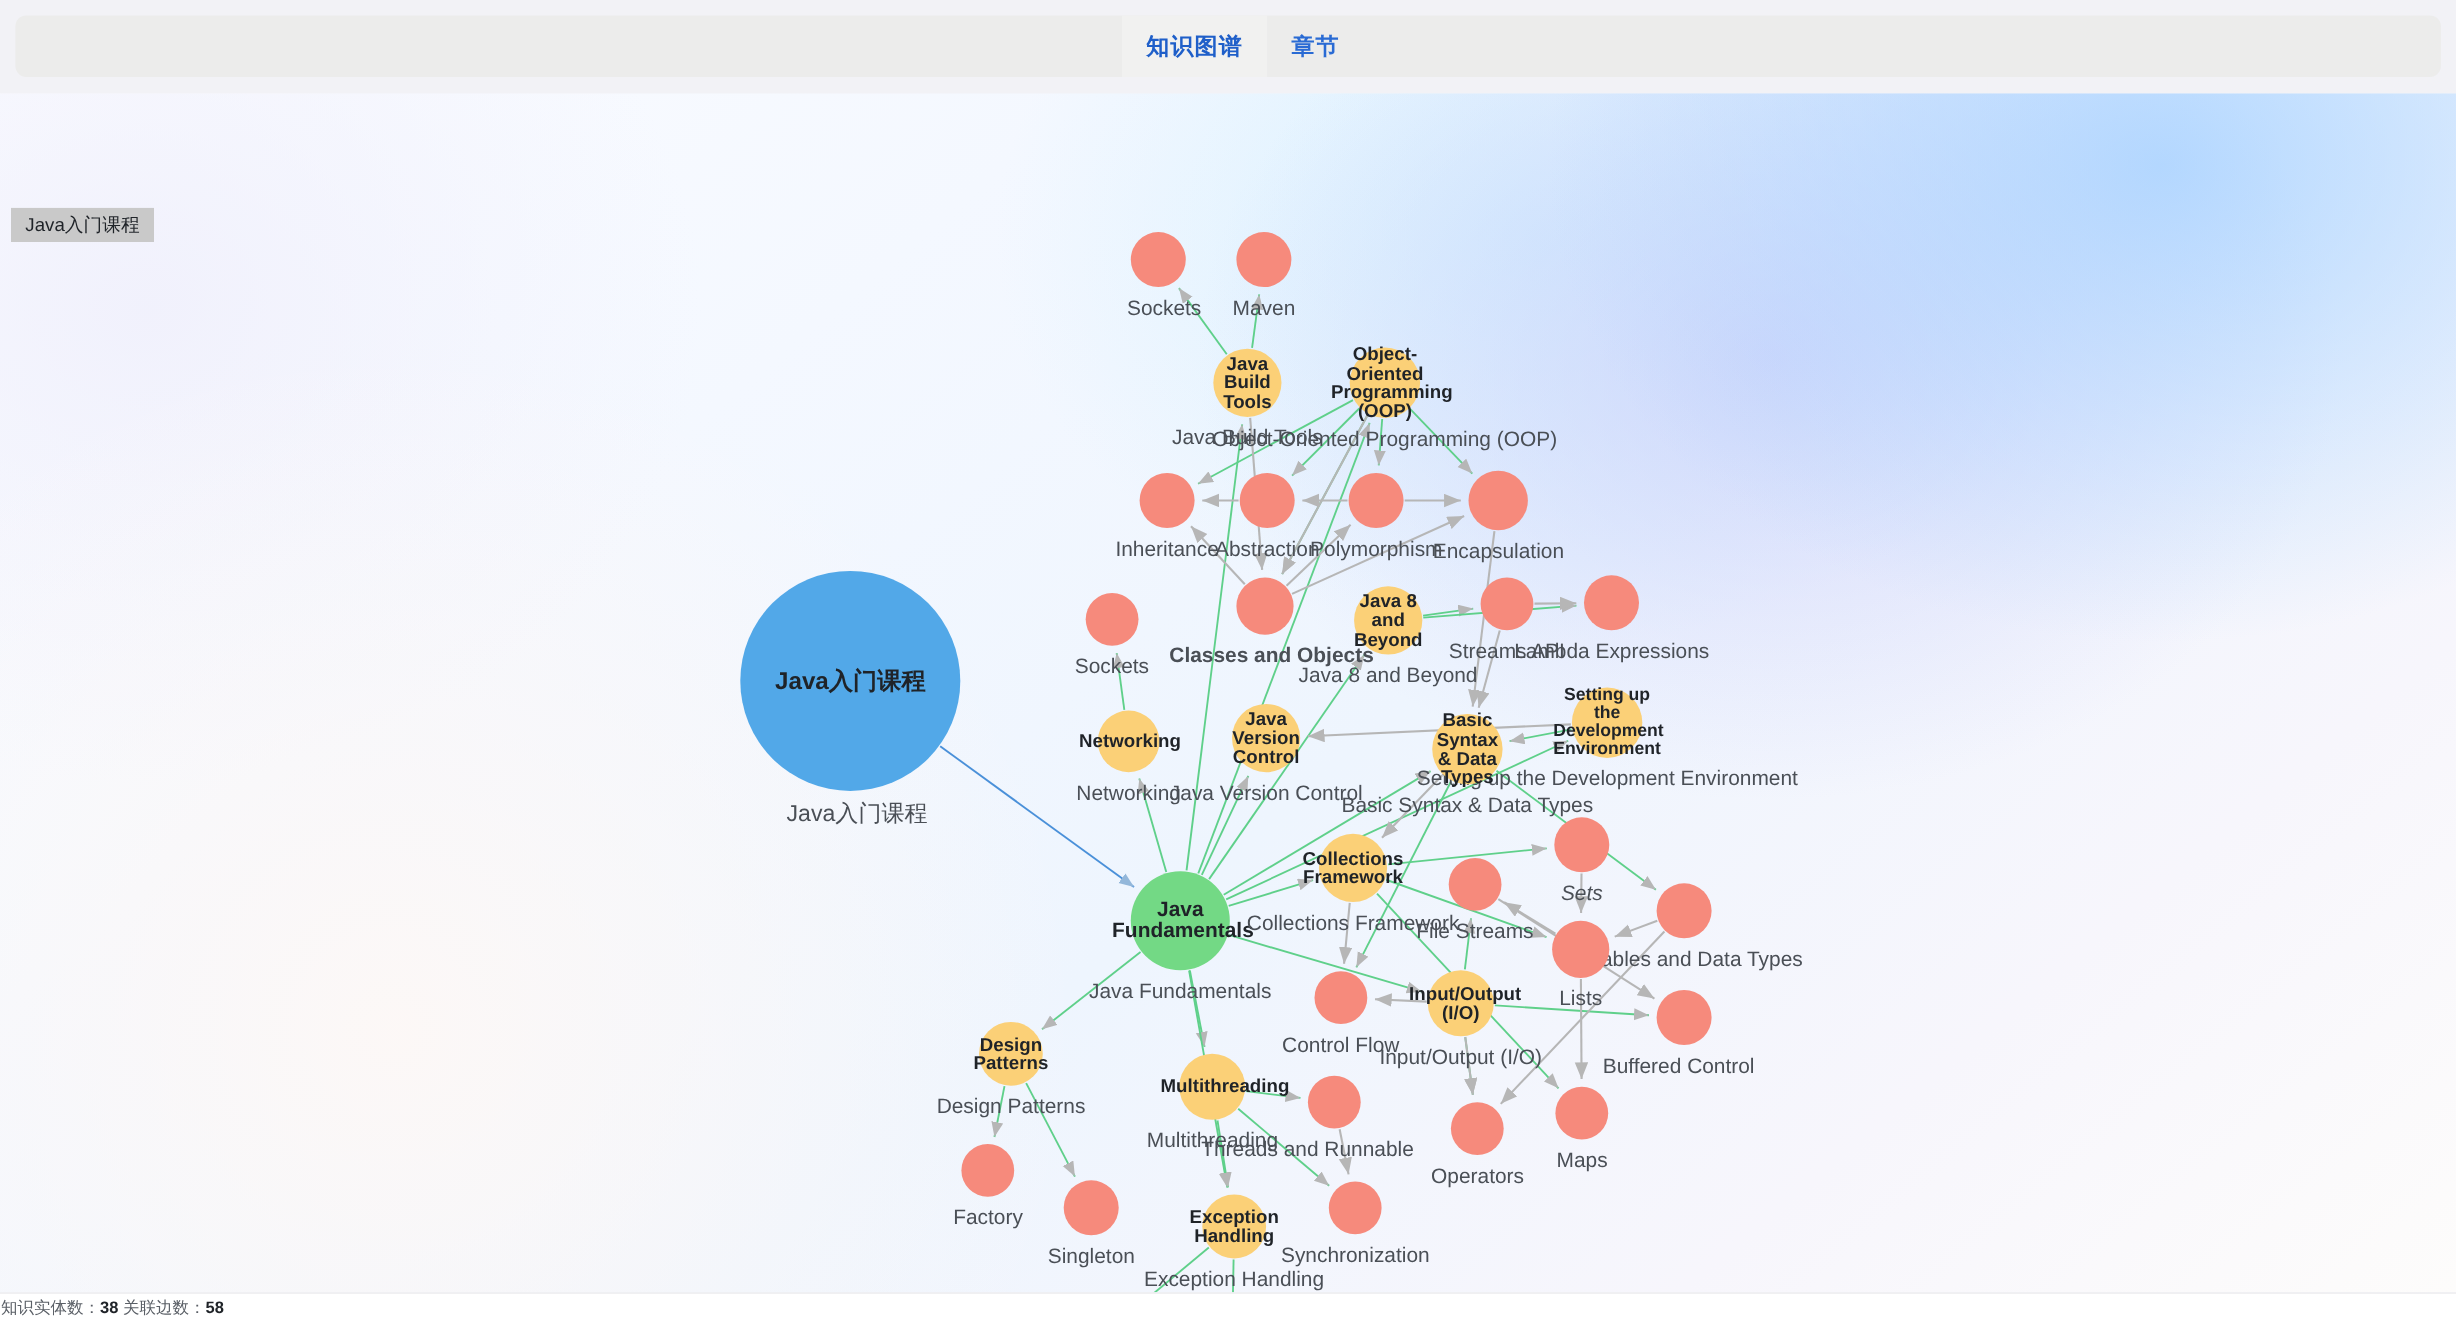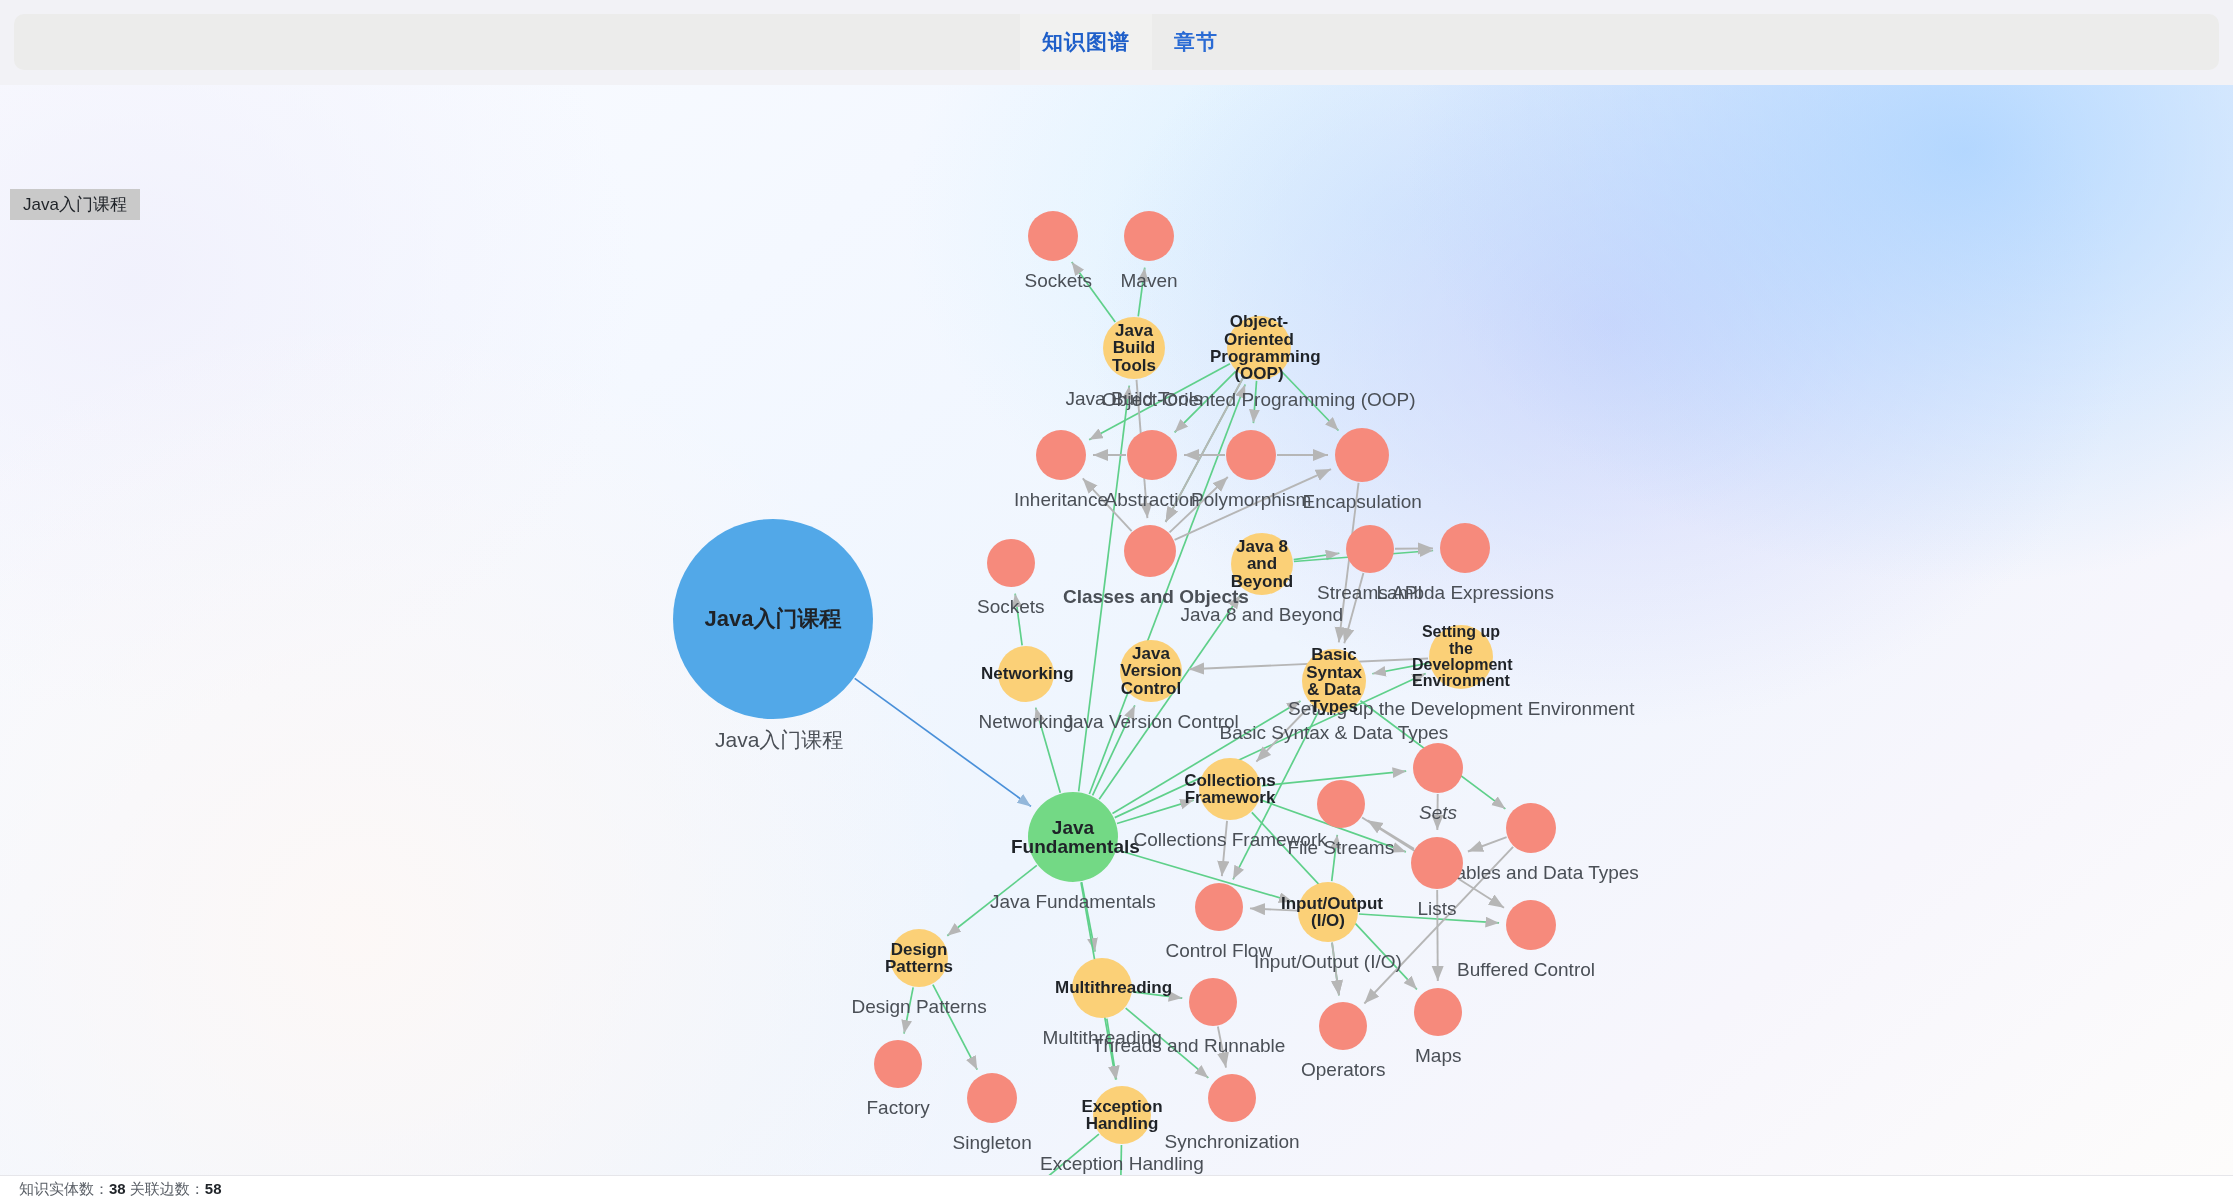--- a/index.html
+++ b/index.html
@@ -104,21 +104,21 @@
     left: 0; bottom: 0;
     width: 2233px; height: 28px;
     background: #ffffff;
     border-top: 1px solid #e6e6ea;
     display: flex;
     align-items: center;
   }
   #status-text {
     font-size: 15px;
     color: #5a5f66;
-    padding-left: 19px;
+    padding-left: 1px;
     white-space: nowrap;
   }
   #status-text b { color: #1f2328; font-weight: 700; }
 
   
   #legend-chip {
     position: absolute;
     left: 10px; top: 104px;
     padding: 7px 13px;
     background: #c9c9c9;

